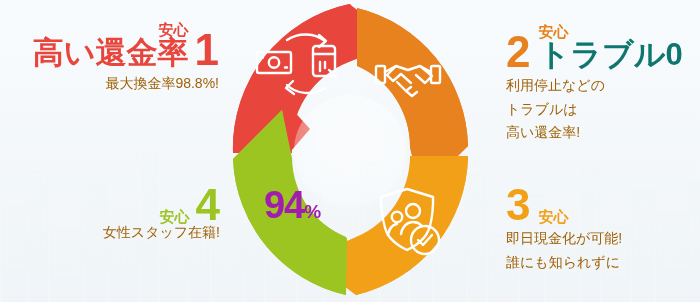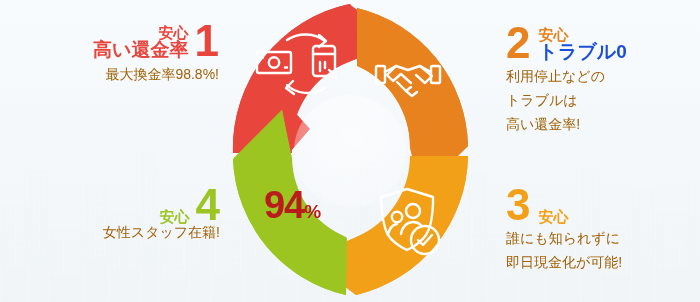--- a/index.html
+++ b/index.html
@@ -38,29 +38,29 @@
   }
   .donut{ position:absolute; left:0; top:-4px; width:250px; height:310px; }
   .hub{
     position:absolute; left:50%; top:50%; transform:translate(-50%,-50%);
     width:112px; height:112px; border-radius:50%;
     background:radial-gradient(circle at 50% 38%,rgba(255,255,255,.55),rgba(255,255,255,.2));
     pointer-events:none;
   }
   .pct{
     position:absolute; left:8px; top:186px; width:118px;
-    color:#b91c1c; font-weight:bold; letter-spacing:-1px;
+    color:#a21caf; font-weight:bold; letter-spacing:-1px;
     text-align:center; line-height:1;
   }
   .pct .num{ font-size:38px; }
   .pct .sym{ font-size:19px; }
   
   .blk{ position:absolute; }
   .blk .anshin{ font-size:15px; font-weight:bold; line-height:1; }
-  .blk .head{ font-size:19px; font-weight:bold; line-height:1.02; white-space:nowrap; }
+  .blk .head{ font-size:31px; font-weight:bold; line-height:1.02; white-space:nowrap; }
   .blk .num{ font-size:44px; font-weight:bold; line-height:.86; }
   .blk .sub{ font-size:14px; font-weight:normal; color:#a16207; line-height:1.28; white-space:nowrap; }
 
   
   #item1{ left:14px; top:22px; width:205px; text-align:right; }
   #item1 .topline{ display:flex; align-items:flex-end; justify-content:flex-end; gap:6px; }
   #item1 .stack{ text-align:right; }
   #item1 .sub{ margin-top:6px; }
   
   #item4{ left:8px; top:186px; width:212px; text-align:right; }
@@ -211,37 +211,37 @@
     <div class="num" style="color:#e8453c">1</div>
   </div>
   <div class="sub">最大換金率98.8%!</div>
 </div>
 
 <div class="blk" id="item2">
   <div class="topline">
     <div class="num" style="color:#e8821e">2</div>
     <div>
       <div class="anshin" style="color:#e8821e">安心</div>
-      <div class="head" style="color:#1d4ed8">トラブル0</div>
+      <div class="head" style="color:#0f766e">トラブル0</div>
     </div>
   </div>
   <div class="sub">利用停止などの</div>
   <div class="sub">トラブルは</div>
   <div class="sub">高い還金率!</div>
 </div>
 
 <div class="blk" id="item3">
   <div class="topline">
     <div class="num" style="color:#f2a017">3</div>
     <div>
       <div class="anshin" style="color:#f2a017">安心</div>
     </div>
   </div>
+  <div class="sub">即日現金化が可能!</div>
   <div class="sub">誰にも知られずに</div>
-  <div class="sub">即日現金化が可能!</div>
 </div>
 
 <div class="blk" id="item4">
   <div class="topline">
     <div class="stack">
       <div class="anshin" style="color:#9dc522">安心</div>
     </div>
     <div class="num" style="color:#9dc522">4</div>
   </div>
   <div class="sub">女性スタッフ在籍!</div>

